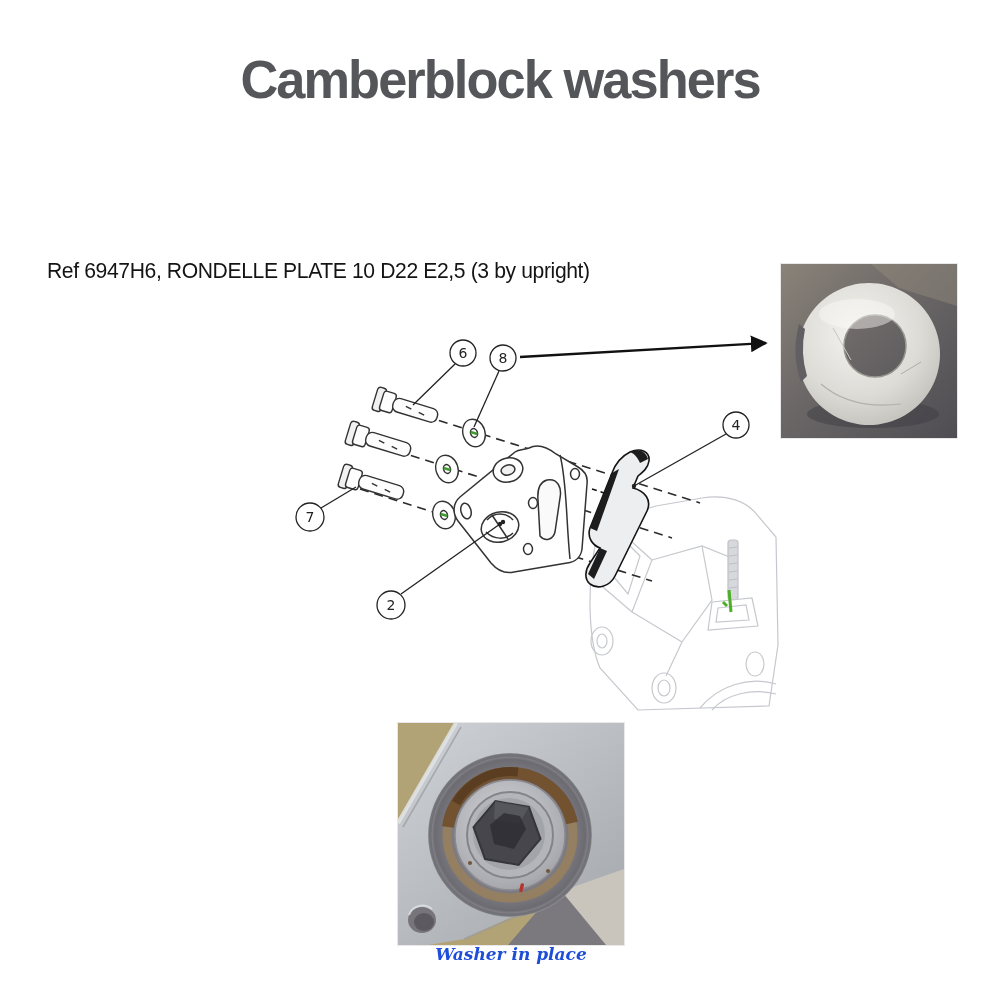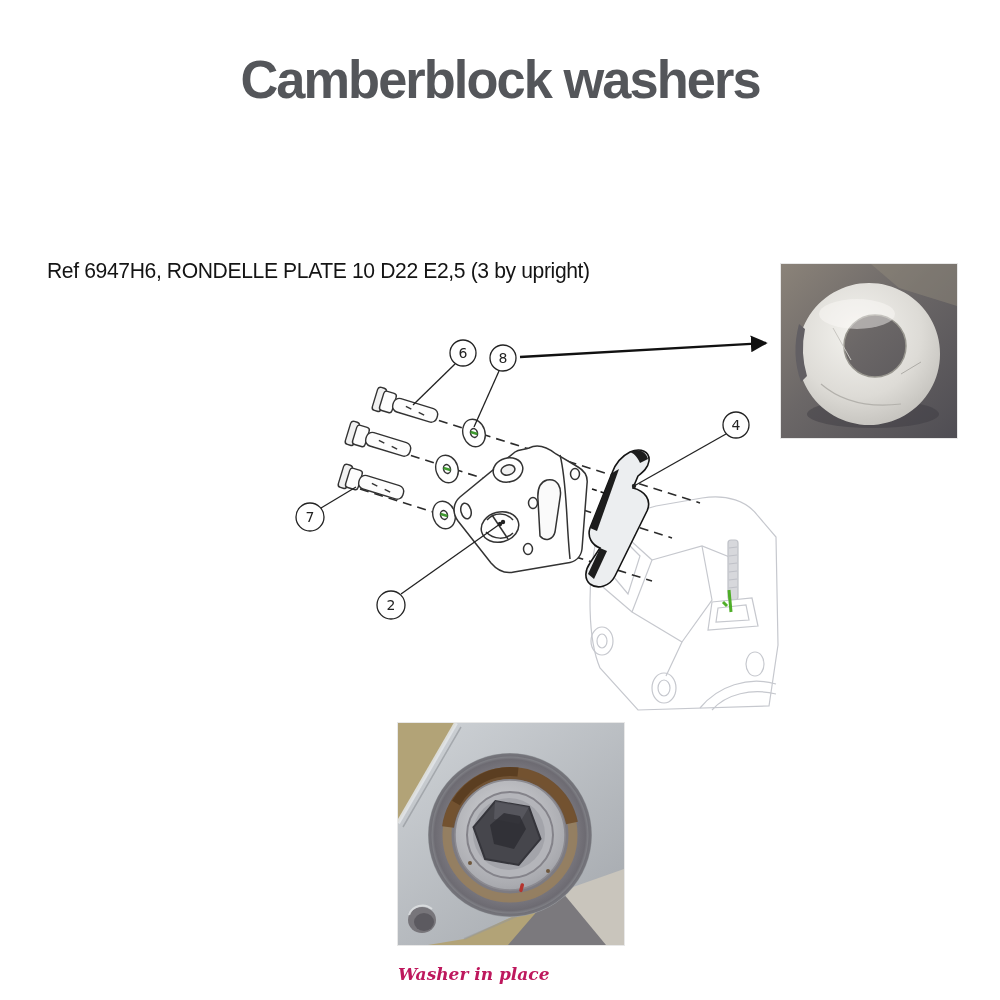--- a/index.html
+++ b/index.html
@@ -7,23 +7,23 @@
         font-family:"Liberation Sans",sans-serif;}
   .title{position:absolute;left:0;top:48px;width:1000px;text-align:center;
          font-size:54px;font-weight:700;letter-spacing:-2px;color:#54565a;
          font-family:"Liberation Sans",sans-serif;transform:scaleX(.97);}
   .refline{position:absolute;left:47px;top:258px;font-size:22px;color:#141414;
            letter-spacing:-0.4px;transform:scaleX(.96);transform-origin:left;}
   .diagram{position:absolute;left:280px;top:330px;width:500px;height:390px;}
   .photo{position:absolute;box-shadow:0 0 0 1px #e8e8e8;}
   .photo-washer{left:781px;top:264px;width:176px;height:174px;}
   .photo-inplace{left:398px;top:723px;width:226px;height:222px;}
-  .caption{position:absolute;left:398px;top:944px;width:226px;
+  .caption{position:absolute;left:398px;top:944px;width:226px;text-align:center;
            font-family:"DejaVu Serif",serif;font-style:italic;font-weight:600;
-           font-size:17px;color:#be185d;margin-top:20px;}
+           font-size:17px;color:#1d4ed8;}
   svg{display:block;}
   text.co{font-family:"DejaVu Sans",sans-serif;font-size:14px;fill:#222;}
 </style>
 </head>
 <body>
 
 <div class="page">
 
   <div class="title">Camberblock washers</div>
 

